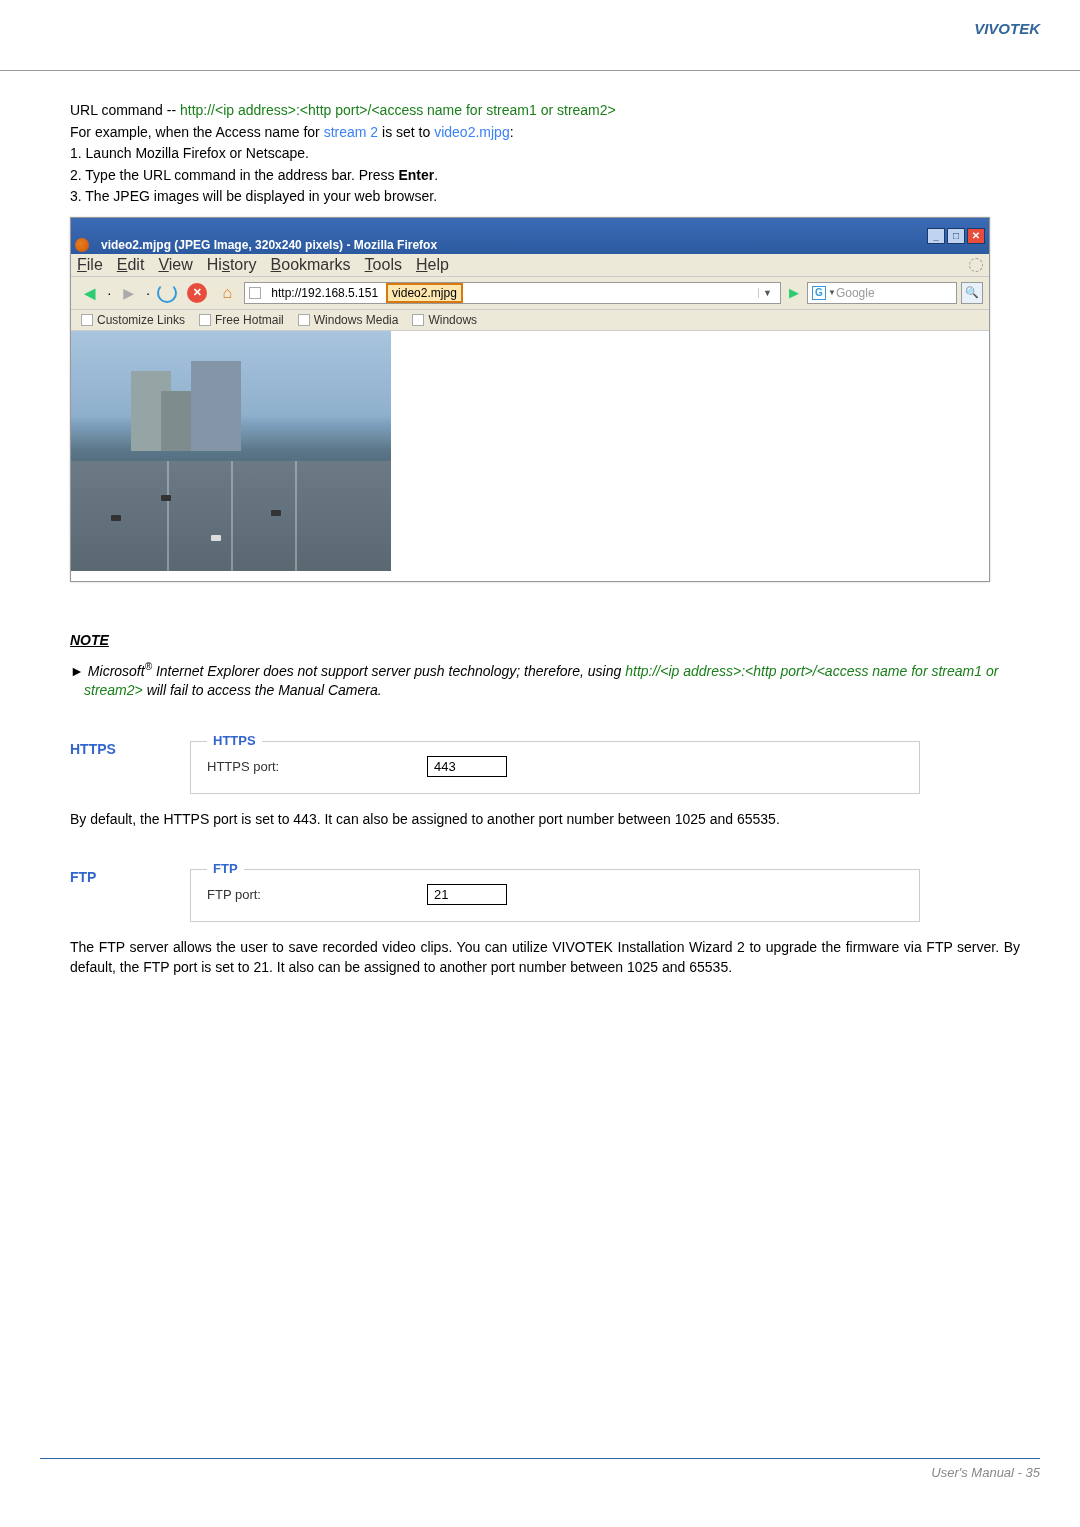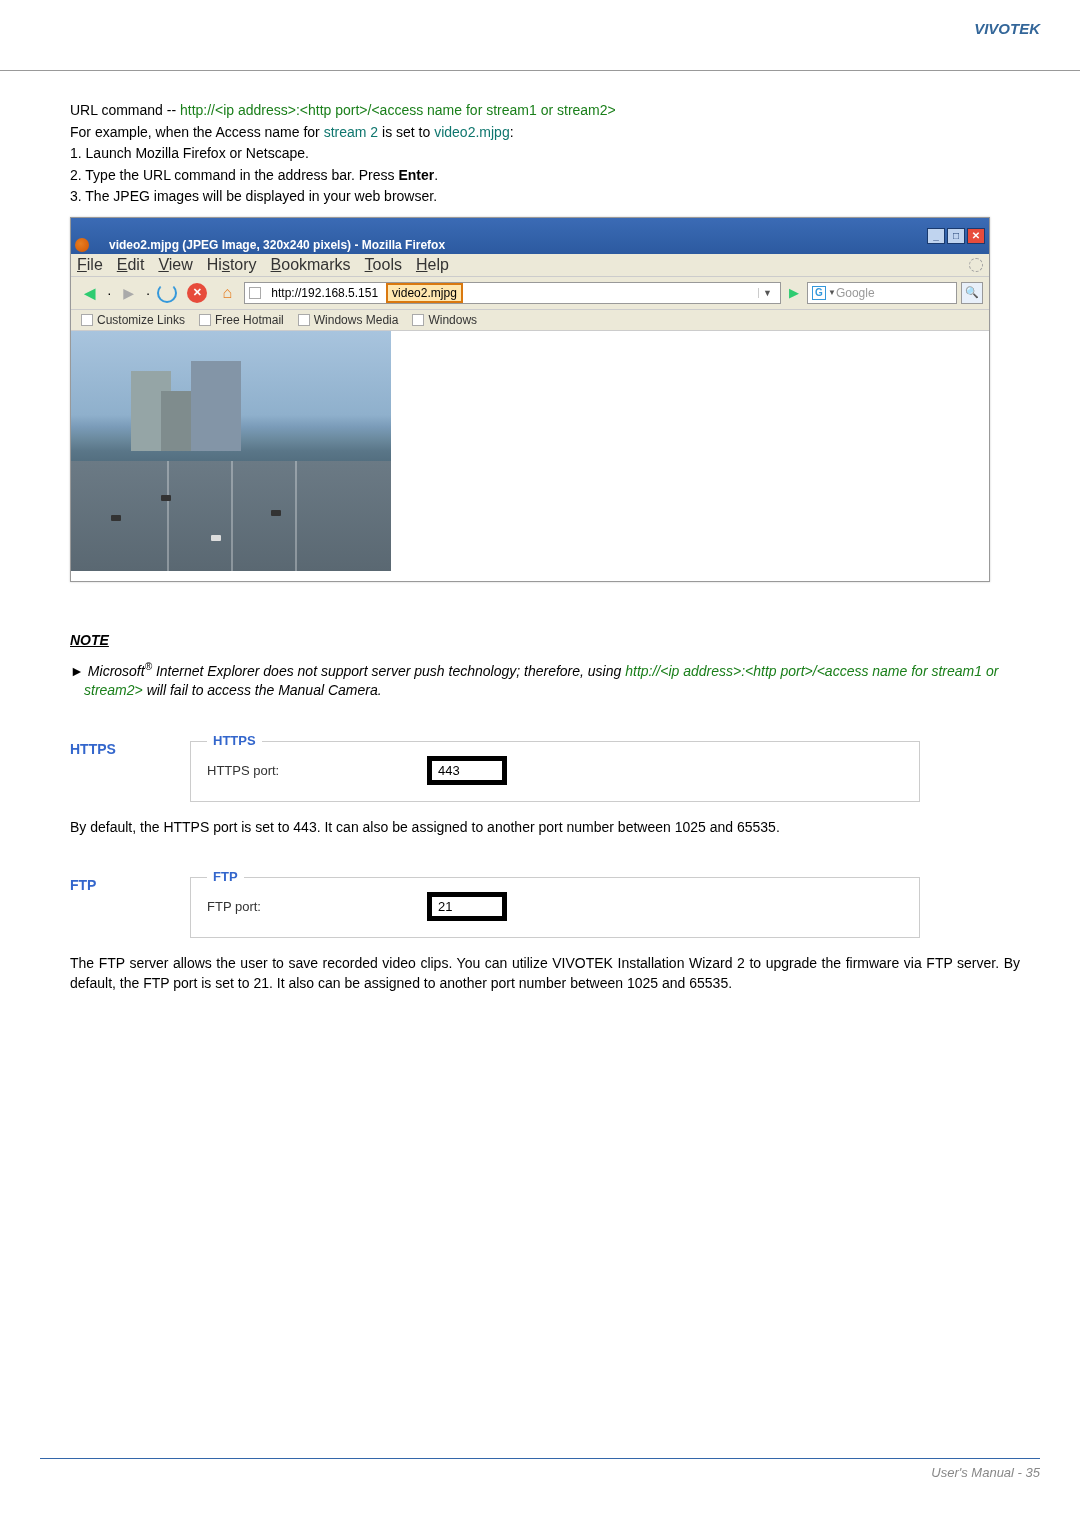--- a/index.html
+++ b/index.html
@@ -32,40 +32,40 @@
     }
     .content {
       padding: 30px 60px 0 70px;
     }
     .para {
       line-height: 1.4;
       margin-bottom: 2px;
       color: #000;
     }
     .green-link { color: #1a7f1a; }
-    .orange-text { color: #0f766e; }
+    .orange-text { color: #3b82f6; }
     .bold { font-weight: bold; }
     .browser {
       margin-top: 10px;
       width: 920px;
       border: 1px solid #999;
       background: #fff;
       box-shadow: 0 0 2px rgba(0,0,0,0.2);
     }
     .titlebar {
       background: linear-gradient(to bottom, #3b6bb5, #2c5aa0);
       color: #fff;
       display: flex;
       justify-content: space-between;
       align-items: center;
       padding: 2px 4px;
       font-size: 12px;
       font-weight: bold;
     }
-    .titlebar-left { display: flex; align-items: flex-start; gap: 20px; margin-top: 18px; }
+    .titlebar-left { display: flex; align-items: flex-start; gap: 12px; margin-top: 18px; }
     .firefox-icon {
       width: 14px; height: 14px;
       background: radial-gradient(circle at 40% 40%, #e67e22, #d35400);
       border-radius: 50%;
     }
     .winbtns { display: flex; gap: 2px; }
     .winbtn {
       width: 18px; height: 16px;
       display: flex; align-items: center; justify-content: center;
       font-size: 10px; font-weight: bold;
@@ -264,21 +264,21 @@
       font-size: 13px;
     }
     .config-row {
       display: flex;
       align-items: center;
       font-size: 13px;
       color: #333;
     }
     .config-label { width: 220px; }
     .config-input {
-      border: 5px solid #000000;
+      border: 1px solid #000000;
       padding: 2px 6px;
       width: 80px;
       font-size: 13px;
       background: #fff;
     }
     .section-desc {
       margin-top: 16px;
       line-height: 1.4;
       text-align: justify;
     }

